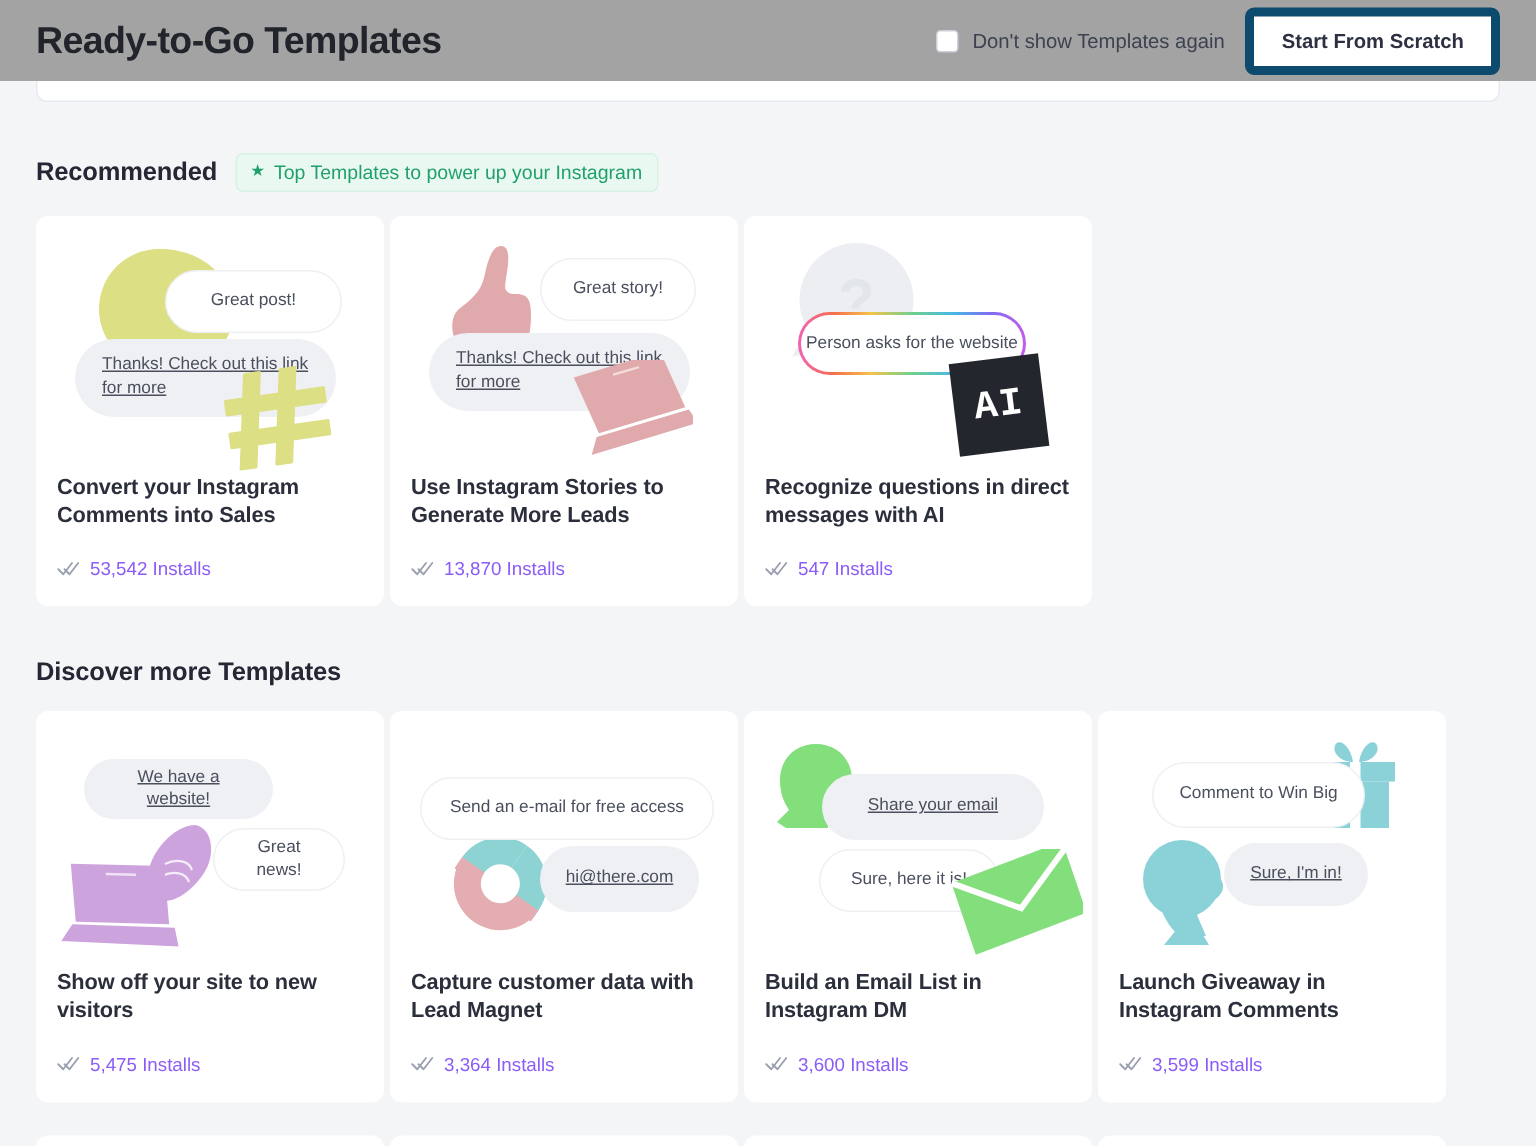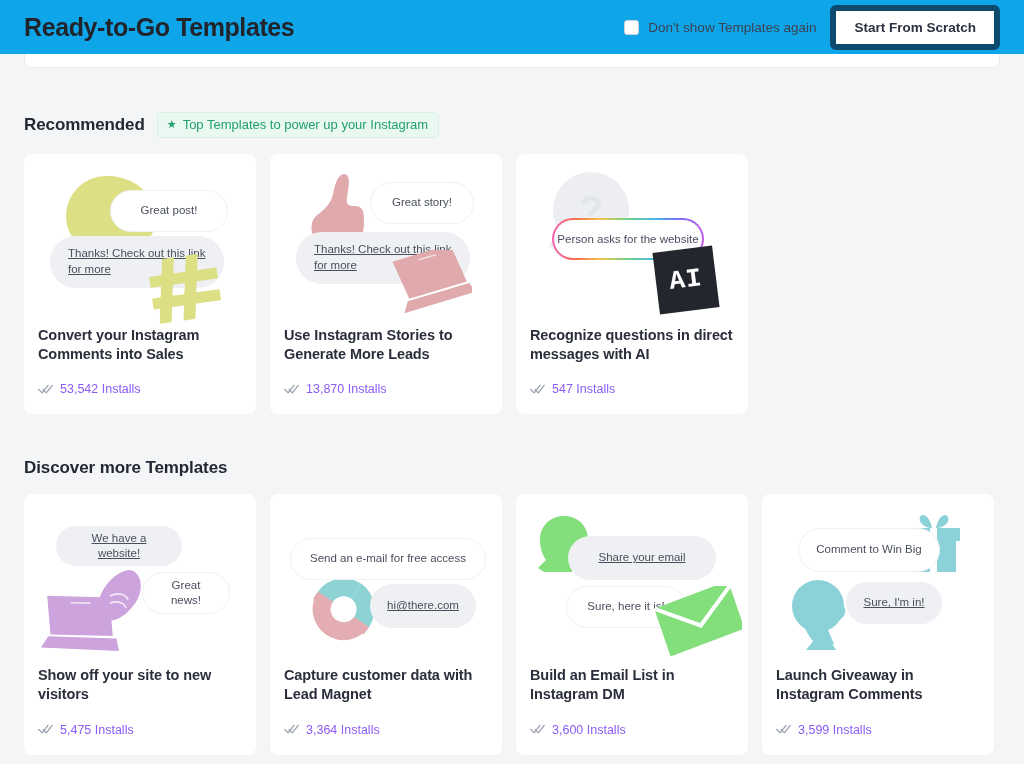--- a/index.html
+++ b/index.html
@@ -10,21 +10,21 @@
     background: #f4f5f7;
     font-family: "Liberation Sans", sans-serif;
     -webkit-font-smoothing: antialiased;
   }
 
   #app { position: relative; width: 1024px; height: 764px; background: #f4f5f7; }
 
   
   .header {
     position: absolute; top: 0; left: 0; right: 0; height: 54px;
-    background: #0ea5e9;
+    background: #a3a3a3;
     display: flex; align-items: center;
     padding: 0 24px;
     z-index: 30;
   }
   .header-title {
     font-size: 25px;
     font-weight: 700;
     letter-spacing: -0.4px;
     color: #22242b;
     margin: 0;
@@ -78,40 +78,40 @@
     background: #fff;
     border: 1px solid #e7eaf0;
     border-radius: 7px;
     display: flex; align-items: center; gap: 8px;
     padding: 0 14px;
   }
 
   
   .section-head {
     display: flex; align-items: center; gap: 12px;
-    margin-top: 44px; margin-bottom: 16px;
+    margin-top: 34px; margin-bottom: 16px;
   }
   .section-title {
     font-size: 17px; font-weight: 700; color: #252834;
     letter-spacing: -0.1px; white-space: nowrap;
   }
   .section-badge {
     display: inline-flex; align-items: center; gap: 6px;
     background: #e9f9f1;
     border: 1px solid #d7f1e4;
     border-radius: 5px;
     padding: 4px 10px 5px 9px;
     font-size: 13px;
     color: #22a06b;
     white-space: nowrap;
   }
   .section-badge .star { font-size: 11px; line-height: 1; }
 
   
-  .grid { display: flex; gap: 14px; }
+  .grid { display: flex; gap: 4px; }
   .card {
     background: #fff;
     border-radius: 8px;
     width: 232px;
     flex: none;
     padding: 0 0 18px 0;
     overflow: hidden;
   }
   .card-art {
     position: relative;

